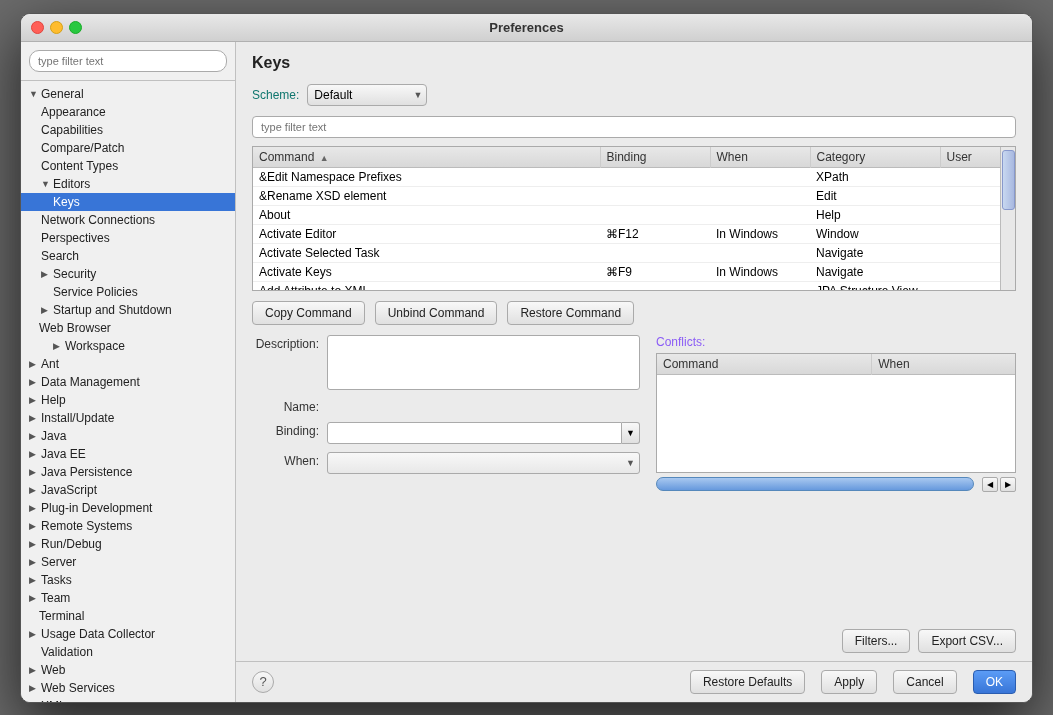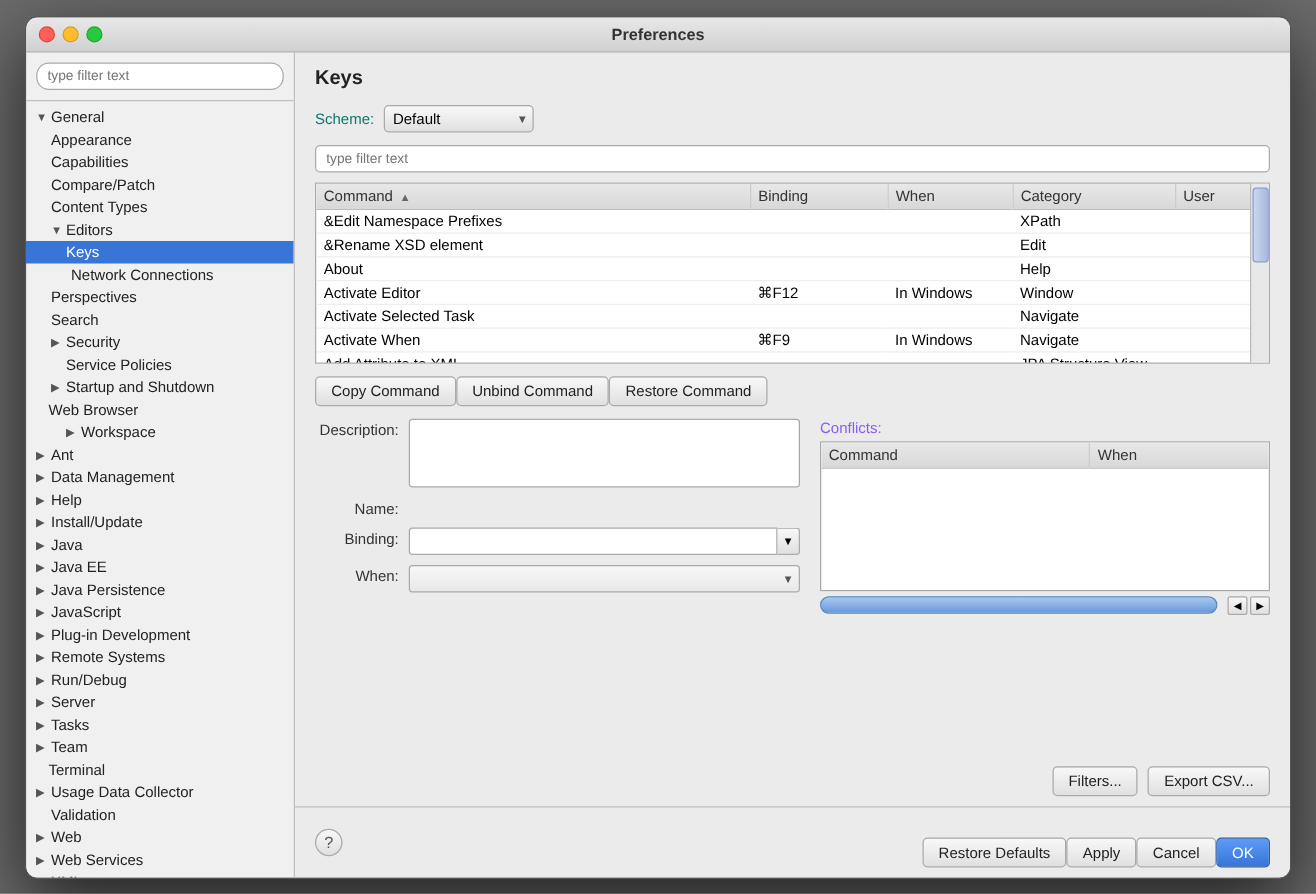--- a/index.html
+++ b/index.html
@@ -183,20 +183,21 @@
     .keys-table thead th:last-child { border-right: none; }
     .keys-table tbody tr { cursor: pointer; }
     .keys-table tbody td {
       padding: 2px 6px;
       border-bottom: 1px solid #eee;
     }
     .sort-arrow { color: #666; font-size: 9px; margin-left: 2px; }
     
     .action-buttons {
       display: flex;
+      gap: 10px;
       margin: 10px 0;
       align-items: flex-end;
     }
     .btn {
       height: 24px;
       border: 1px solid #aaa;
       border-radius: 4px;
       background: linear-gradient(to bottom, #f8f8f8, #e0e0e0);
       padding: 0 12px;
       font-size: 12px;
@@ -384,21 +385,21 @@
       border-radius: 50%;
       border: 1px solid #aaa;
       background: linear-gradient(to bottom, #f8f8f8, #e0e0e0);
       cursor: pointer;
       font-size: 13px;
       display: flex;
       align-items: center;
       justify-content: center;
       color: #555;
     }
-    .dialog-right-btns { display: flex; gap: 0; margin-top: 16px; }
+    .dialog-right-btns { display: flex; gap: 16px; }
     .scrollbar-vertical {
       width: 15px;
       background: #e8e8e8;
       border-left: 1px solid #bbb;
       display: flex;
       flex-direction: column;
     }
     .scrollbar-thumb {
       width: 13px;
       margin: 1px;
@@ -457,21 +458,21 @@
           <span style="margin-left:12px">Content Types</span>
         </div>
         <div class="tree-item">
           <span style="margin-left:12px" class="tree-arrow">▼</span>
           <span>Editors</span>
         </div>
         <div class="tree-item selected">
           <span style="margin-left:24px">Keys</span>
         </div>
         <div class="tree-item">
-          <span style="margin-left:28px">Network Connections</span>
+          <span style="margin-left:12px">Network Connections</span>
         </div>
         <div class="tree-item">
           <span style="margin-left:12px">Perspectives</span>
         </div>
         <div class="tree-item">
           <span style="margin-left:12px">Search</span>
         </div>
         <div class="tree-item">
           <span style="margin-left:12px" class="tree-arrow">▶</span>
           <span>Security</span>
@@ -631,21 +632,21 @@
                 <td></td>
               </tr>
               <tr class="table-row">
                 <td>Activate Selected Task</td>
                 <td></td>
                 <td></td>
                 <td>Navigate</td>
                 <td></td>
               </tr>
               <tr class="table-row">
-                <td>Activate When</td>
+                <td>Activate Keys</td>
                 <td>⌘F9</td>
                 <td>In Windows</td>
                 <td>Navigate</td>
                 <td></td>
               </tr>
               <tr class="table-row">
                 <td>Add Attribute to XML</td>
                 <td></td>
                 <td></td>
                 <td>JPA Structure View</td>

